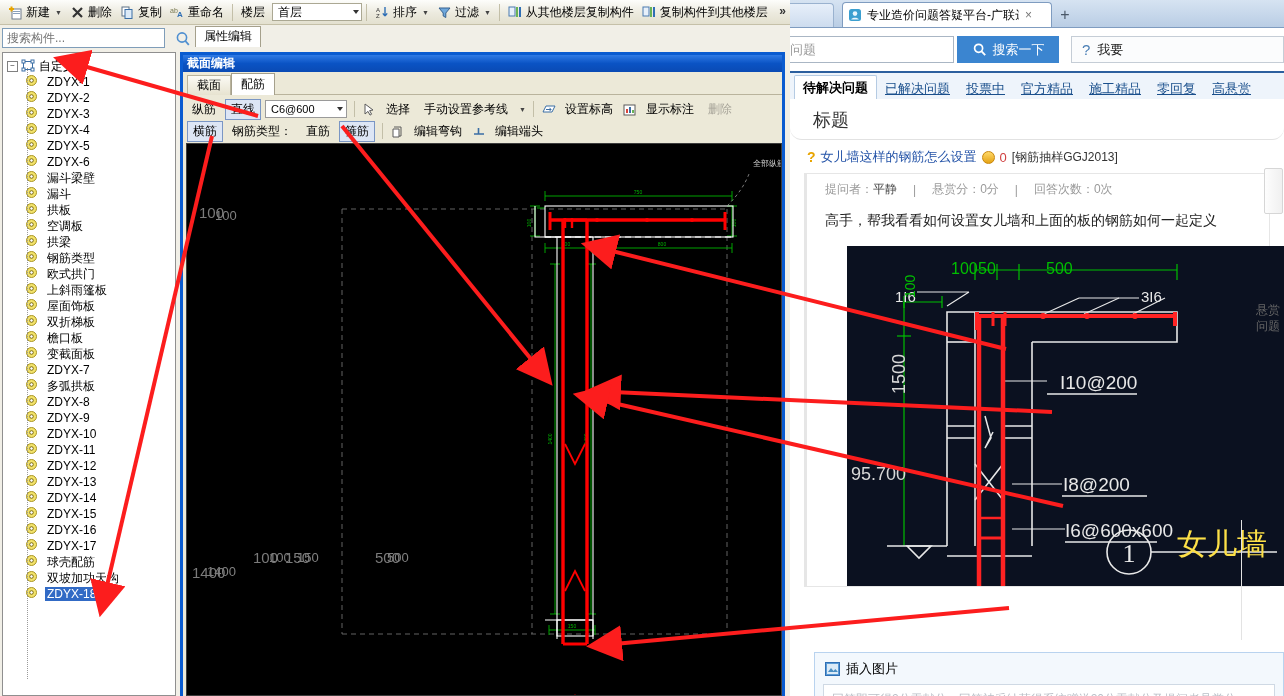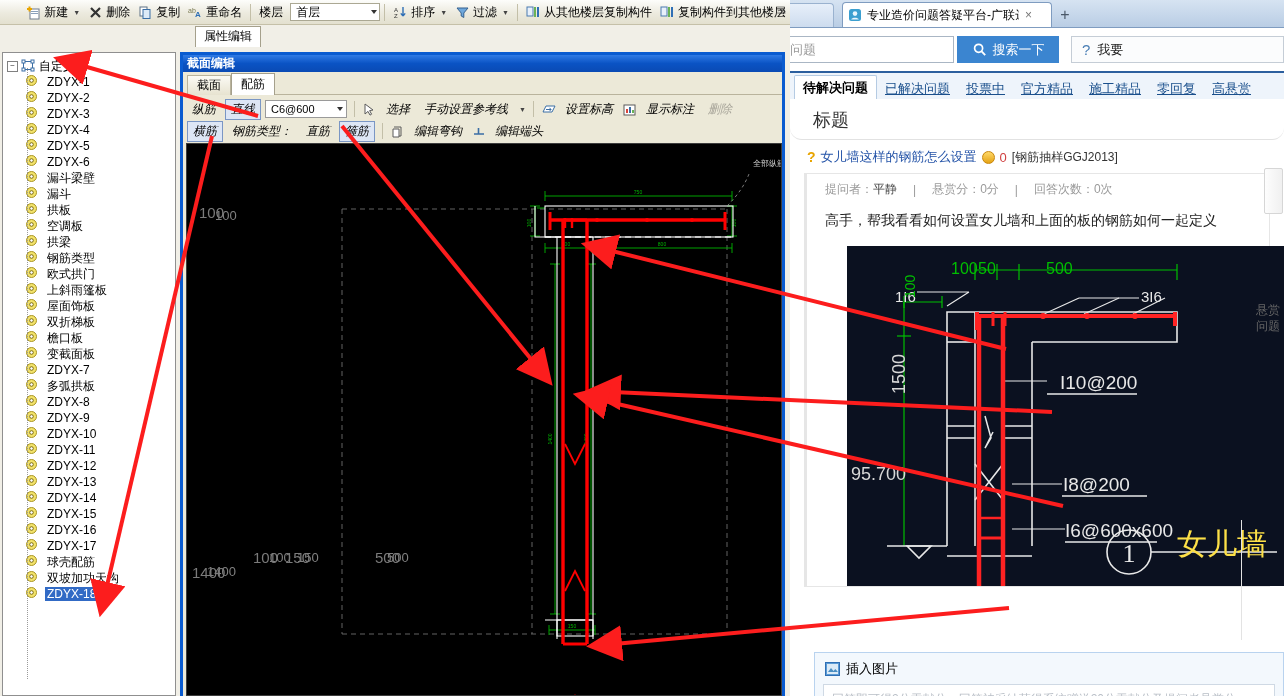--- a/index.html
+++ b/index.html
@@ -2,21 +2,21 @@
 <html><head>
 <meta charset="utf-8">
 <style>
   html,body{margin:0;padding:0;background:#fff;}
   body{width:1284px;height:696px;overflow:hidden;font-family:"Liberation Sans","DejaVu Sans",sans-serif;font-size:12px;color:#000;position:relative;}
   .abs{position:absolute;}
   
   #app-left{position:absolute;left:0;top:0;width:790px;height:696px;background:#f1efe7;overflow:hidden;}
   #toolbar{position:absolute;left:0;top:0;width:790px;height:25px;
     background:linear-gradient(#fdfdfb,#eceade 55%,#e3e0cf);border-bottom:1px solid #c5c0a8;
-    display:flex;align-items:center;padding-left:4px;box-sizing:border-box;white-space:nowrap;justify-content:flex-end;}
+    display:flex;align-items:center;padding-left:4px;box-sizing:border-box;white-space:nowrap;}
   .tbtn{display:flex;align-items:center;height:21px;padding:0 4px;gap:3px;font-size:12px;color:#000;cursor:default;}
   .tsep{width:1px;height:17px;background:#c3bfa8;margin:0 4px;}
   .caret{font-size:7px;color:#444;margin-left:2px;}
   .ico{width:15px;height:15px;display:inline-block;position:relative;}
   .ico svg{display:block;}
   .tb-combo{display:flex;align-items:center;height:18px;border:1px solid #aba893;background:#fff;width:90px;
     justify-content:space-between;padding:0 2px 0 5px;box-sizing:border-box;font-size:12px;margin-left:3px;}
   .chev{width:0;height:0;border-left:3px solid transparent;border-right:3px solid transparent;border-top:4px solid #333;}
   #tb-overflow{position:absolute;right:4px;top:4px;font-size:12px;color:#333;font-weight:bold;}
 
@@ -37,21 +37,21 @@
   #sec-win{position:absolute;left:180px;top:52px;width:605px;height:644px;background:#ece9d8;
      border:3px solid #0a5bd0;border-bottom:none;box-sizing:border-box;}
   #sec-title{height:17px;background:linear-gradient(#2f7ae5,#0a53c4 50%,#0a4ab4);color:#fff;font-weight:bold;
      font-size:12px;padding-left:4px;line-height:17px;}
   #sec-tabs{height:22px;background:#ece9d8;position:relative;border-bottom:1px solid #b9b39c;}
   .stab{position:absolute;top:3px;height:19px;line-height:18px;font-size:12px;padding:0 9px;
      border:1px solid #b9b39c;border-bottom:none;background:linear-gradient(#fbfaf4,#e7e3d0);color:#000;}
   .stab.active{background:#fff;top:1px;height:21px;line-height:20px;border-color:#a5a08c;z-index:2;}
   #sec-toolbar{background:#ece9d8;padding:3px 4px 2px 4px;}
   .strip{display:flex;align-items:center;height:22px;gap:4px;white-space:nowrap;font-size:12px;}
-  .sbtn{padding:1px 5px;font-size:12px;font-style:italic;}
+  .sbtn{padding:1px 5px;font-size:12px;}
   .sbtn.box{border:1px solid #7a96c4;background:#dde6f5;padding:1px 5px;}
   .scombo{display:flex;align-items:center;justify-content:space-between;width:82px;height:18px;
      border:1px solid #9a9a9a;background:#fff;font-size:11px;padding:0 3px 0 5px;box-sizing:border-box;}
   .ssep{width:1px;height:16px;background:#c3bfa8;margin:0 3px;}
   .dim{color:#a8a59a;}
   #canvas{position:absolute;left:3px;top:88px;width:596px;height:553px;background:#000;
      border:1px solid #3c3c3c;box-sizing:border-box;overflow:hidden;}
 
   
   #browser{position:absolute;left:790px;top:0;width:494px;height:696px;background:#fff;overflow:hidden;}
@@ -190,20 +190,29 @@
             <rect x="1" y="2" width="6" height="9" fill="#e8f0fa" stroke="#4a7ab0"></rect>
             <rect x="8" y="2" width="2" height="10" fill="#69b356"></rect>
             <rect x="11" y="2" width="2" height="10" fill="#2f6fb5"></rect>
           </svg>
         </span>
       <span>复制构件到其他楼层</span>
     </div>
     <div id="tb-overflow">»</div>
   </div>
 
+  <div id="searchbar">
+    <input id="search-input" placeholder="搜索构件..." style="">
+    <span id="search-icon-btn" class="abs">
+      <svg width="18" height="18" viewBox="0 0 18 18">
+          <circle cx="8" cy="7.5" r="4.6" fill="none" stroke="#4f8fd0" stroke-width="1.6"></circle>
+          <path d="M11.4 11l3.4 3.8" stroke="#4f8fd0" stroke-width="1.8"></path>
+        </svg>
+    </span>
+  </div>
 
   <div id="tree-pane">
     <div style="height:5px"></div>
     <div class="tree-root">
       <span class="expander">−</span>
       <span class="ico">
           <svg width="14" height="13" viewBox="0 0 14 13">
             <rect x="2.5" y="2.5" width="9" height="8" fill="none" stroke="#3a6ea5"></rect>
             <rect x="1" y="1" width="3" height="3" fill="#fff" stroke="#3a6ea5"></rect>
             <rect x="10" y="1" width="3" height="3" fill="#fff" stroke="#3a6ea5"></rect>

